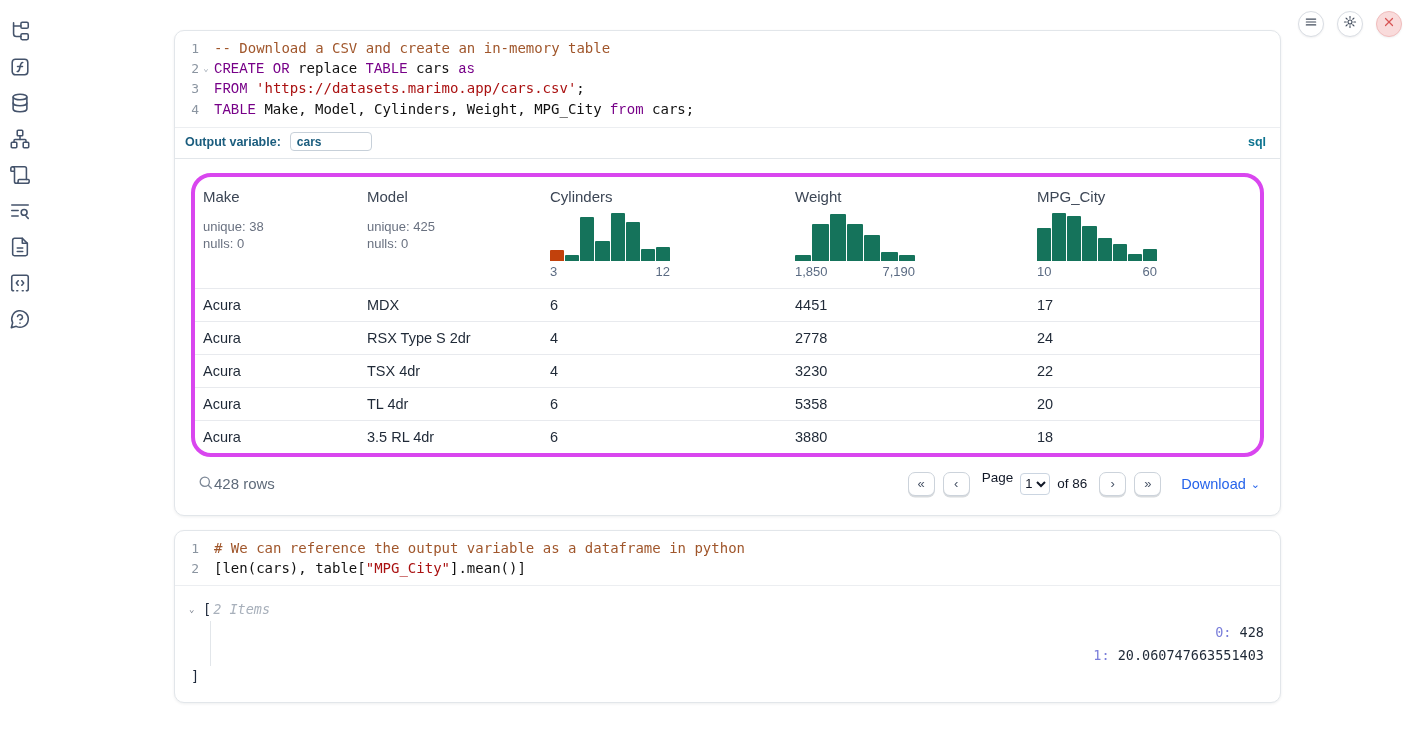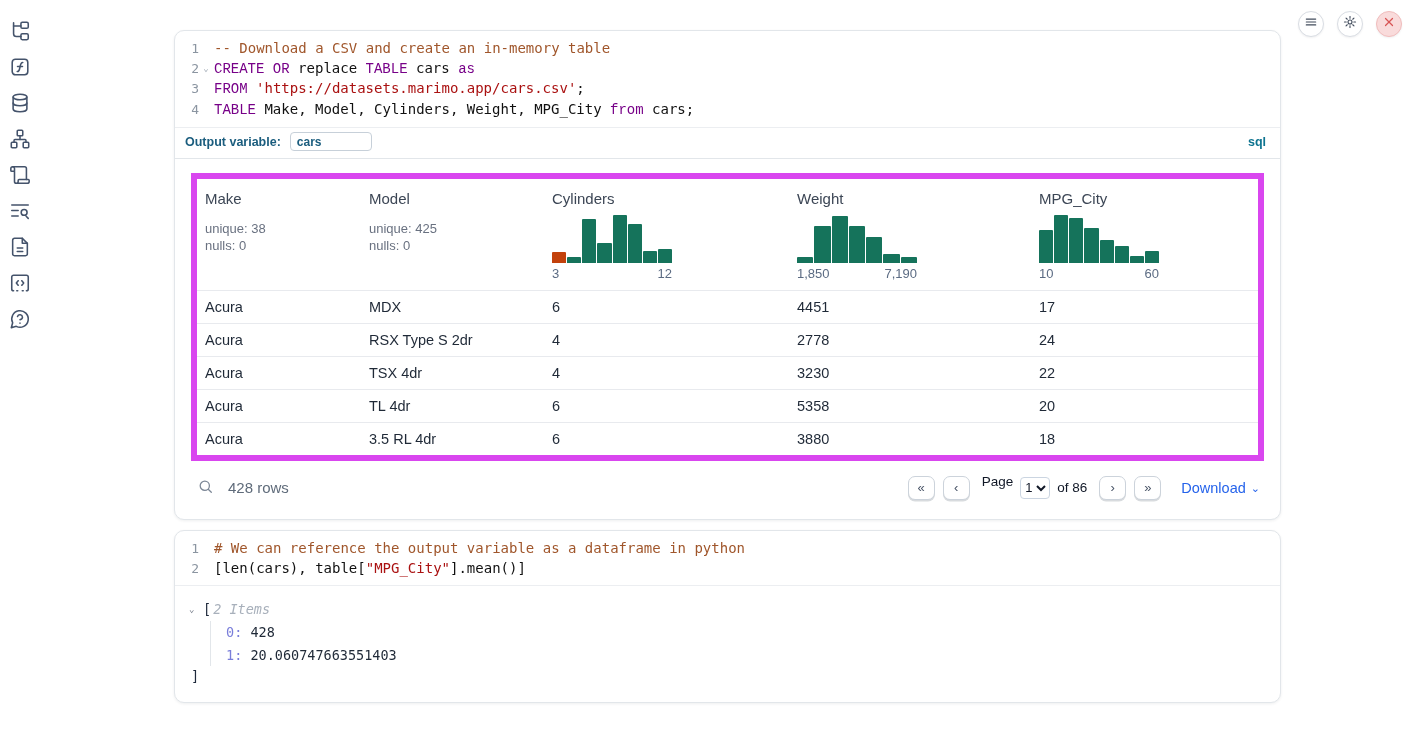--- a/index.html
+++ b/index.html
@@ -45,38 +45,38 @@
   .meta-label { color:#1b5d7e; font-weight:bold; font-size:12.5px; }
   .meta-input { width:82px; height:19px; border:1px solid #c7d0d9; border-radius:4px;
     font-family:"Liberation Sans", sans-serif; font-size:12px; font-weight:bold;
     color:#1b5d7e; padding:0 6px; outline:none; }
   .lang-badge { margin-left:auto; color:#0e7490; font-size:12.5px; font-weight:bold; }
 
   
   .output-area { padding:14px 16px 12px 16px; }
 
   
-  .data-table { border:6px solid #d946ef; border-radius:0; overflow:hidden; }
+  .data-table { border:4px solid #d946ef; border-radius:20px; overflow:hidden; }
   .tgrid { display:grid; grid-template-columns:164px 183px 245px 242px 1fr; }
   .thead { padding:11px 0 9px 0; }
   .th { padding-left:8px; }
   .th-title { font-size:15px; color:#3c4655; }
   .th-stats { margin-top:13px; font-size:13px; color:#697180; line-height:17px; }
   .hist { margin-top:8px; width:120px; }
   .hist-bars { display:flex; align-items:flex-end; gap:1px; height:48px; }
   .hist-bar { flex:1; border-radius:1px 1px 0 0; }
   .hist-axis { display:flex; justify-content:space-between; margin-top:3px;
     font-size:13px; color:#5b6b83; }
   .trow { border-top:1px solid #e8eaee; height:33px; align-items:center;
     font-size:14.5px; color:#1f2937; }
   .td { padding-left:8px; overflow:hidden; white-space:nowrap; }
 
   
   .table-footer { display:flex; align-items:center; padding:13px 4px 6px 6px; }
-  .tf-left { display:flex; align-items:center; gap:14px; color:#5f6b7a; font-size:15px; }
+  .tf-left { display:flex; align-items:center; color:#5f6b7a; font-size:15px; }
   .tf-left svg { width:17px; height:17px; color:#7c8796; }
   .tf-right { margin-left:auto; display:flex; align-items:center; }
   .pg-btn { width:27px; height:24px; border:1px solid #ccd3db; border-radius:7px;
     background:#fff; box-shadow:0 1.5px 0 rgba(100,110,125,.25);
     color:#4a5568; font-size:13px; display:flex; align-items:center;
     justify-content:center; cursor:pointer; font-family:"Liberation Sans",sans-serif; }
   .pg-btn + .pg-btn { margin-left:8px; }
   .pg-text { font-size:13.5px; color:#111827; margin:0 7px 12px 12px; }
   .pg-of { font-size:13.5px; color:#111827; margin:0 12px 0 7px; }
   .page-select { height:22px; font-size:13px; border:1px solid #cbd5e1; border-radius:4px;
@@ -85,21 +85,21 @@
     color:#2563eb; font-size:14.5px; cursor:pointer; }
   .download .caret { font-size:11px; line-height:10px; }
 
   
   .tree { font-family:"DejaVu Sans Mono", monospace; font-size:13.5px;
     color:#1f2937; padding:13px 16px 16px 14px; }
   .tree-head { display:flex; align-items:center; gap:2px; line-height:20px; }
   .tree-toggle { color:#6b7280; font-size:9px; width:12px; cursor:pointer; }
   .tree-bracket { color:#1e293b; }
   .tree-items-label { color:#a8b0bb; font-style:italic; }
-  .tree-entries { margin-left:21px; border-left:1px solid #e2e6ea; padding-left:15px; margin-top:2px; }
+  .tree-entries { margin-left:21px; border-left:1px solid #e2e6ea; padding-left:15px; margin-top:2px;text-align:right; }
   .tree-entry { line-height:22.5px; }
   .tree-key { color:#7a7eda; }
   .tree-close { margin-left:2px; line-height:20px; color:#1e293b; }
 </style>
 </head>
 <body>
 
 <div class="sidebar">
   <div class="side-btn">
     <span><svg viewBox="0 0 24 24" fill="none" stroke="currentColor" stroke-width="1.7" stroke-linecap="round" stroke-linejoin="round">

